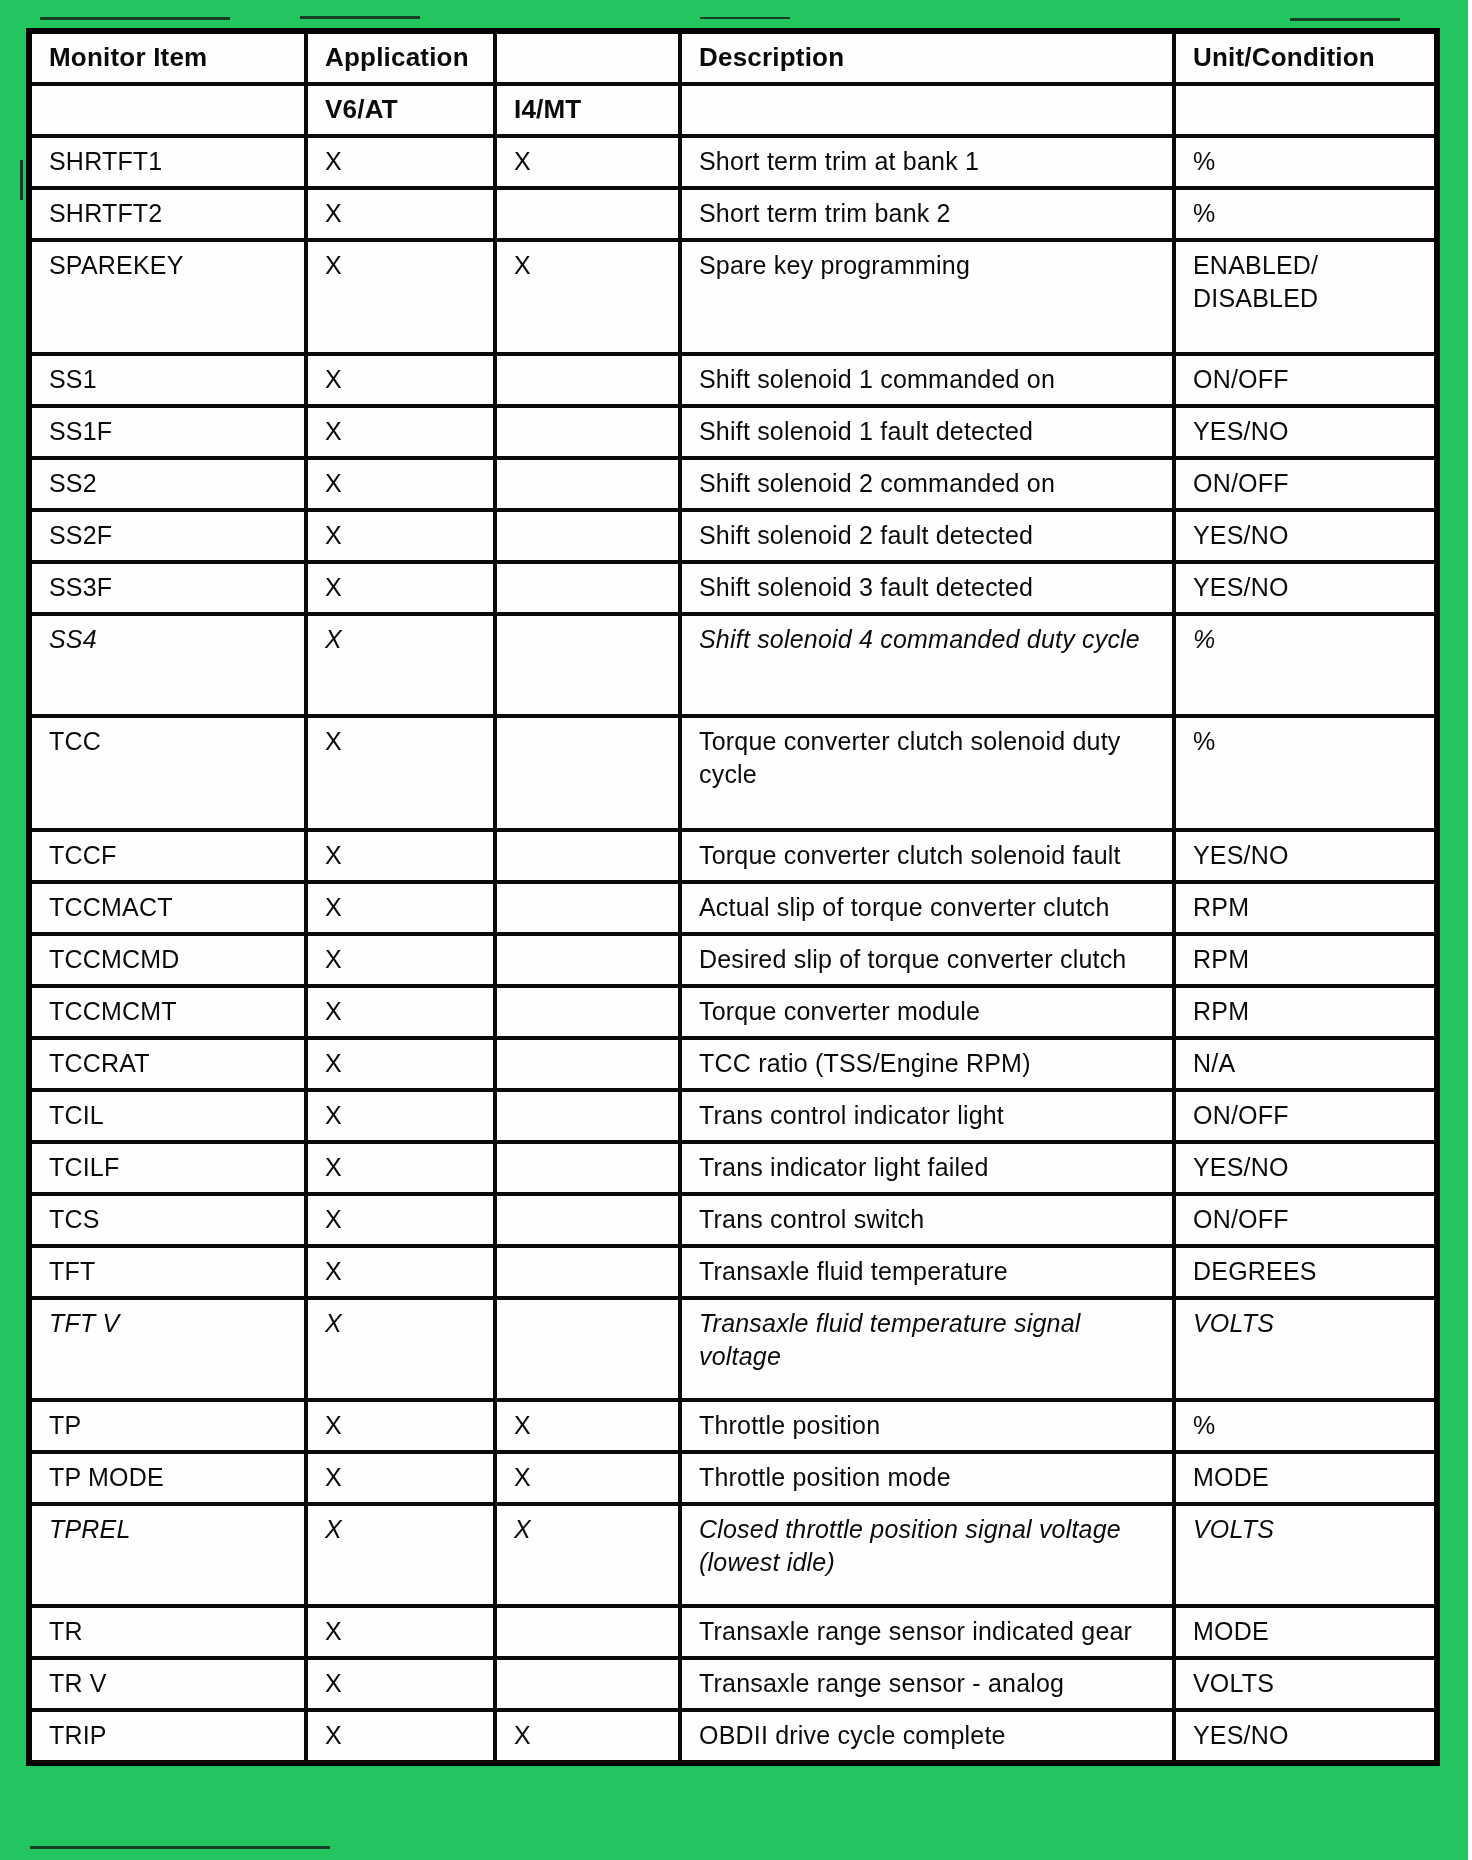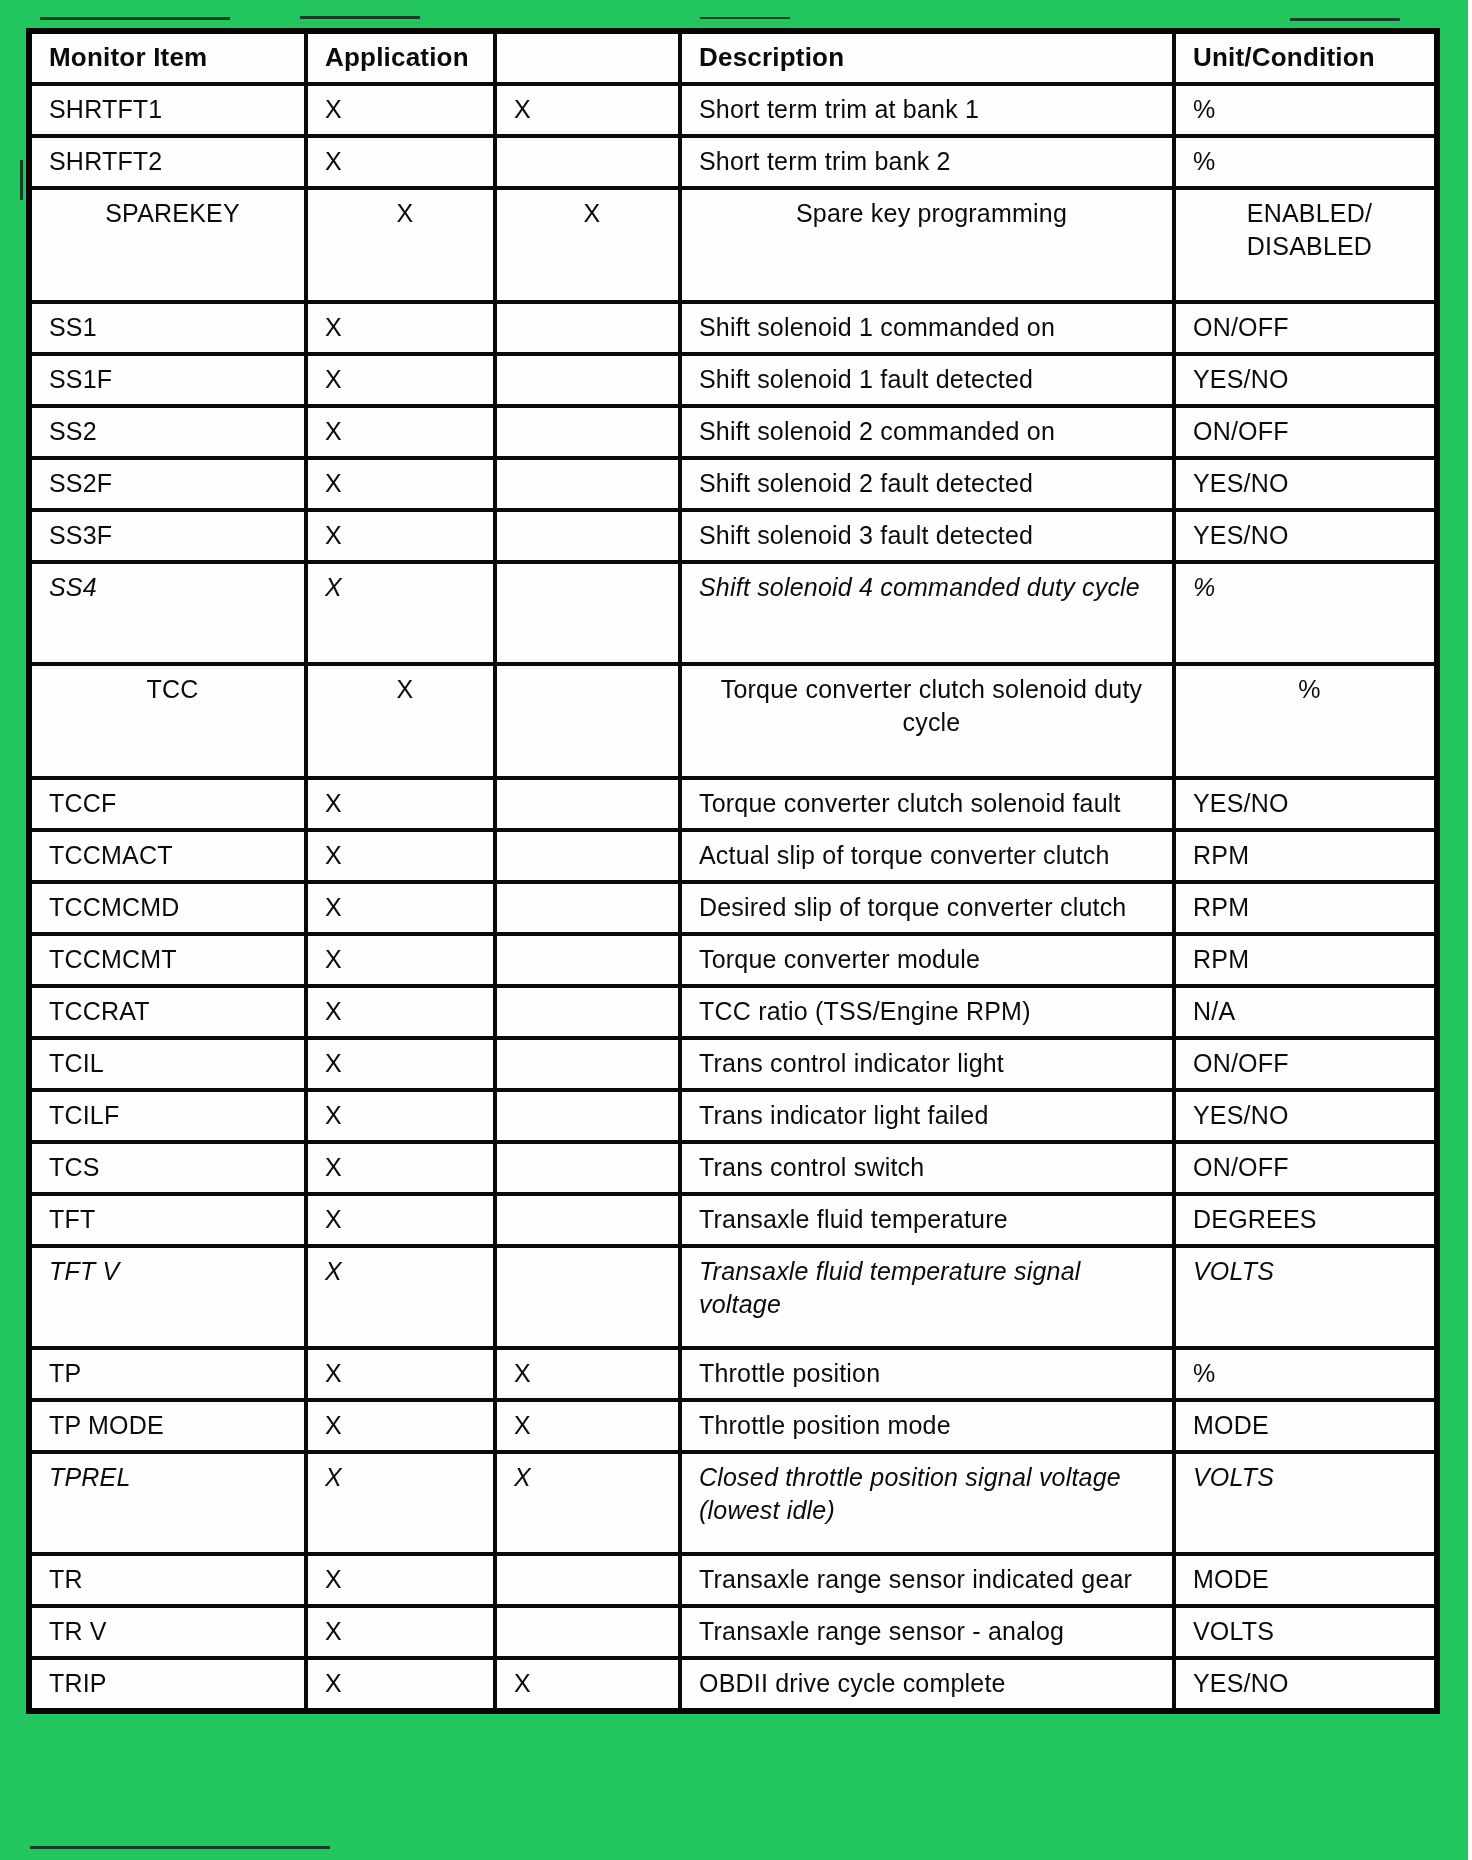--- a/index.html
+++ b/index.html
@@ -44,21 +44,21 @@
     letter-spacing: 0.2px;
     overflow: hidden;
   }
   th {
     font-weight: bold;
     font-size: 26px;
     height: 34px;
   }
   td { height: 34px; }
   tr.tall td { height: 84px; font-style: italic; }
-  tr.xtall td { height: 96px; text-align: center; }
+  tr.xtall td { height: 96px; }
   td.c-unit { white-space: pre-line; }
   
   .artifact {
     position: absolute;
     background: #111111;
     opacity: 0.75;
   }
 </style>
 </head>
 <body>
@@ -81,20 +81,27 @@
         <col class="c5">
     </colgroup>
     <thead>
       <tr>
         <th>Monitor Item</th>
         <th>Application</th>
         <th></th>
         <th>Description</th>
         <th>Unit/Condition</th>
       </tr>
+      <tr>
+        <th></th>
+        <th>V6/AT</th>
+        <th>I4/MT</th>
+        <th></th>
+        <th></th>
+      </tr>
     </thead>
     <tbody>
         <tr>
           <td class="c-item">SHRTFT1</td>
           <td class="c-app">X</td>
           <td class="c-app">X</td>
           <td class="c-desc">Short term trim at bank 1</td>
           <td class="c-unit">%</td>
         </tr>
         <tr>

